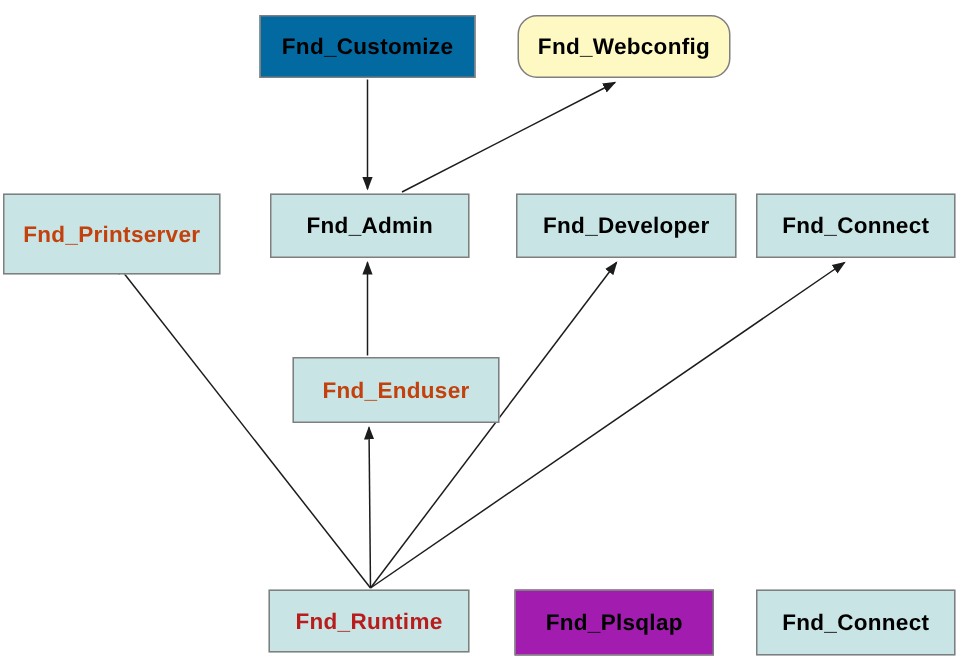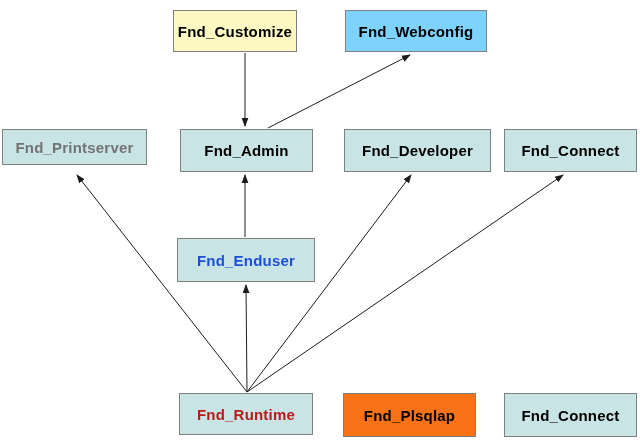--- a/index.html
+++ b/index.html
@@ -45,24 +45,24 @@
     </defs>
   <line x1="245" y1="53" x2="245" y2="126" stroke="#1c1c1c" stroke-width="1" marker-end="url(#arrow)"></line>
       <line x1="268" y1="128" x2="410" y2="55" stroke="#1c1c1c" stroke-width="1" marker-end="url(#arrow)"></line>
       <line x1="245" y1="237" x2="245" y2="175" stroke="#1c1c1c" stroke-width="1" marker-end="url(#arrow)"></line>
       <line x1="247" y1="392" x2="246" y2="285" stroke="#1c1c1c" stroke-width="1" marker-end="url(#arrow)"></line>
       <line x1="247" y1="392" x2="77" y2="175" stroke="#1c1c1c" stroke-width="1" marker-end="url(#arrow)"></line>
       <line x1="247" y1="392" x2="411" y2="175" stroke="#1c1c1c" stroke-width="1" marker-end="url(#arrow)"></line>
       <line x1="247" y1="392" x2="563" y2="175" stroke="#1c1c1c" stroke-width="1" marker-end="url(#arrow)"></line>
     </svg>
   <div id="nodes">
-      <div class="node" style="left: 173px; top: 10px; width: 124px; height: 42px; background: #fef9c3; border-color: rgb(127, 127, 127); color: rgb(0, 0, 0);">Fnd_Customize</div>
-      <div class="node" style="left: 345px; top: 10px; width: 142px; height: 42px; background: #7dd3fc; border-color: rgb(127, 127, 127); color: rgb(0, 0, 0);">Fnd_Webconfig</div>
-      <div class="node" style="left: 2px; top: 129px; width: 145px; height: 36px; background: rgb(200, 228, 228); border-color: rgb(127, 127, 127); color: #737373;">Fnd_Printserver</div>
+      <div class="node" style="left: 173px; top: 10px; width: 144px; height: 42px; background: #0369a1; border-color: rgb(127, 127, 127); color: rgb(0, 0, 0);">Fnd_Customize</div>
+      <div class="node" style="left: 345px; top: 10px; width: 142px; height: 42px; background: #fef9c3; border-color: rgb(127, 127, 127); color: rgb(0, 0, 0); border-radius: 13px;">Fnd_Webconfig</div>
+      <div class="node" style="left: 2px; top: 129px; width: 145px; height: 54px; background: rgb(200, 228, 228); border-color: rgb(127, 127, 127); color: #c2410c;">Fnd_Printserver</div>
       <div class="node" style="left: 180px; top: 129px; width: 133px; height: 43px; background: rgb(200, 228, 228); border-color: rgb(127, 127, 127); color: rgb(0, 0, 0);">Fnd_Admin</div>
       <div class="node" style="left: 344px; top: 129px; width: 147px; height: 43px; background: rgb(200, 228, 228); border-color: rgb(127, 127, 127); color: rgb(0, 0, 0);">Fnd_Developer</div>
       <div class="node" style="left: 504px; top: 129px; width: 133px; height: 43px; background: rgb(200, 228, 228); border-color: rgb(127, 127, 127); color: rgb(0, 0, 0);">Fnd_Connect</div>
-      <div class="node" style="left: 177px; top: 238px; width: 138px; height: 44px; background: rgb(200, 228, 228); border-color: rgb(127, 127, 127); color: #1d4ed8;">Fnd_Enduser</div>
+      <div class="node" style="left: 195px; top: 238px; width: 138px; height: 44px; background: rgb(200, 228, 228); border-color: rgb(127, 127, 127); color: #c2410c;">Fnd_Enduser</div>
       <div class="node" style="left: 179px; top: 393px; width: 134px; height: 42px; background: rgb(200, 228, 228); border-color: rgb(127, 127, 127); color: #b91c1c;">Fnd_Runtime</div>
-      <div class="node" style="left: 343px; top: 393px; width: 133px; height: 44px; background: #f97316; border-color: rgb(127, 127, 127); color: rgb(0, 0, 0);">Fnd_Plsqlap</div>
+      <div class="node" style="left: 343px; top: 393px; width: 133px; height: 44px; background: #a21caf; border-color: rgb(127, 127, 127); color: rgb(0, 0, 0);">Fnd_Plsqlap</div>
       <div class="node" style="left: 504px; top: 393px; width: 133px; height: 44px; background: rgb(200, 228, 228); border-color: rgb(127, 127, 127); color: rgb(0, 0, 0);">Fnd_Connect</div>
     </div>
 </div>
 
 </body></html>

